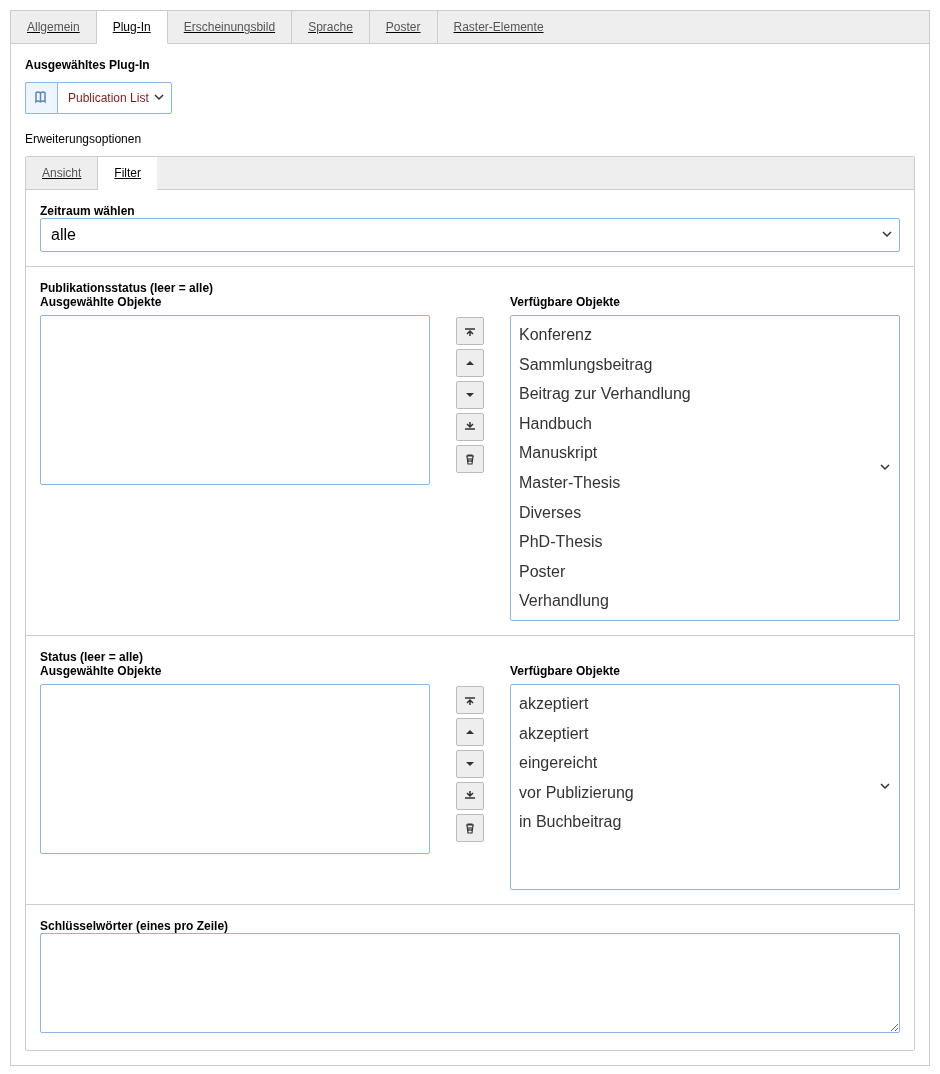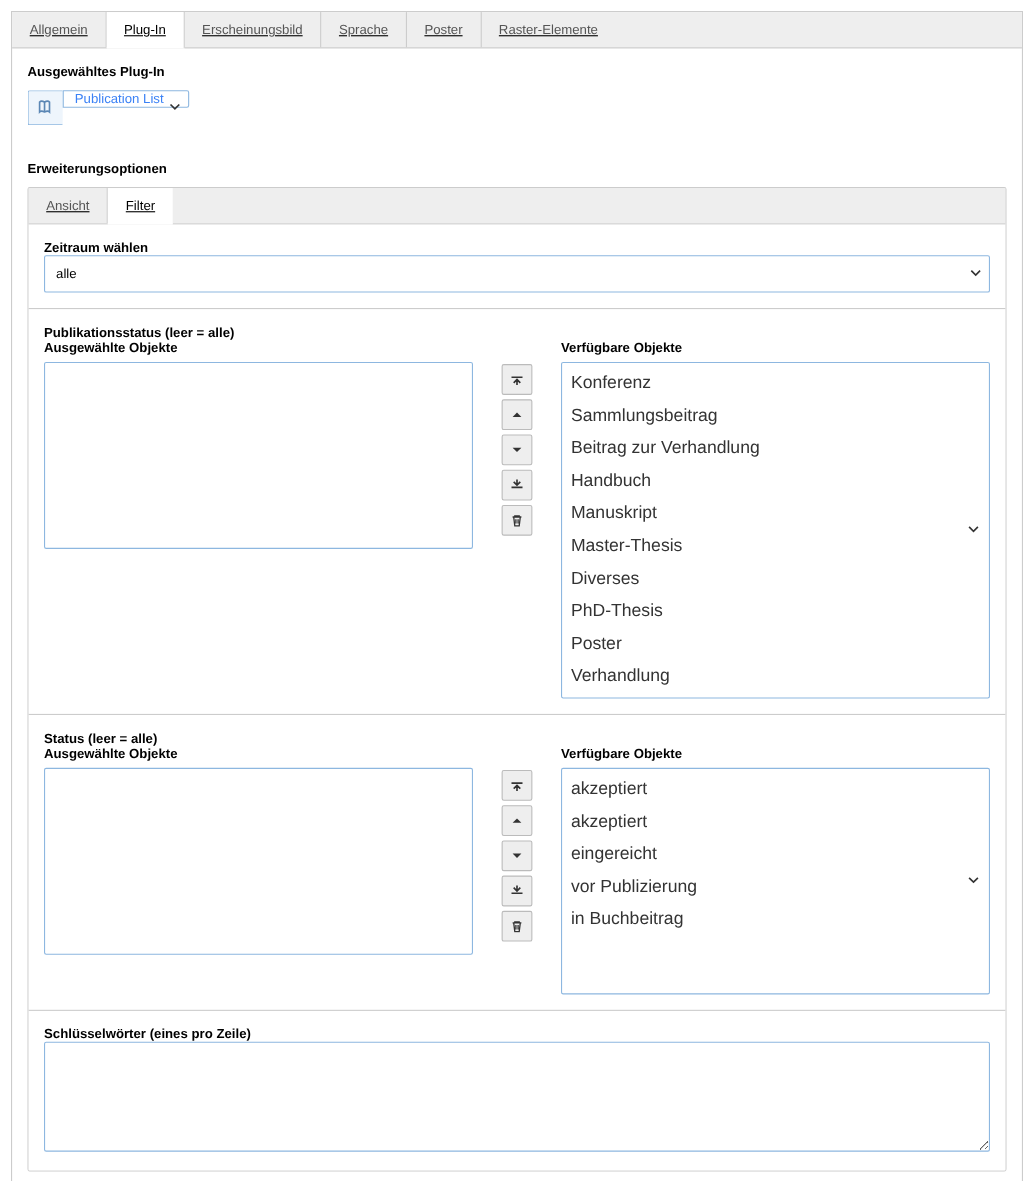--- a/index.html
+++ b/index.html
@@ -53,27 +53,27 @@
       border: 1px solid #8db7e0;
       border-right: none;
       border-radius: 2px 0 0 2px;
       background: #eef5fc;
       display: flex;
       align-items: center;
       justify-content: center;
     }
     .plugin-select {
       flex: 0 0 240px;
-      height: 16px;
+      height: 32px;
       padding: 0 22px 0 10px;
       border: 1px solid #8db7e0;
       border-radius: 0 2px 2px 0;
       background: #fff;
       font-size: 12px;
-      color: #3b82f6;
+      color: #7f1d1d;
       appearance: none;
       -webkit-appearance: none;
       position: relative;
       display: flex;
       align-items: center;
       cursor: pointer;
     }
     .sel-wrap { position: relative; }
     .sel-caret {
       position: absolute;
@@ -113,21 +113,21 @@
       margin-bottom: 6px;
       display:block;
     }
     .dropdown-blue {
       width: 100%;
       height: 34px;
       border: 1px solid #8db7e0;
       border-radius: 2px;
       background: #fff;
       padding: 0 22px 0 10px;
-      font-size: 12px;
+      font-size: 16px;
       display: flex;
       align-items: center;
       cursor: pointer;
     }
     .dual-list {
       display: flex;
       gap: 26px;
     }
     .dual-col {
       flex: 1;
@@ -181,21 +181,21 @@
       min-height: 100px;
       border: 1px solid #8db7e0;
       border-radius: 2px;
       background: #fff;
       padding: 6px 8px;
       font-size: 12px;
       font-family: inherit;
       resize: vertical;
     }
     .book-icon svg { width: 18px; height: 18px; }
-    .section2-label { font-weight: bold; font-size: 12px; margin: 32px 0 10px 0; display: block; }
+    .section2-label { font-weight: normal; font-size: 12px; margin: 18px 0 10px 0; display: block; }
   </style>
 </head>
 <body>
 
 <div class="outer-panel">
 
   <div class="tabs">
     <div class="tab"><span>Allgemein</span></div>
     <div class="tab active"><span>Plug-In</span></div>
     <div class="tab"><span>Erscheinungsbild</span></div>

